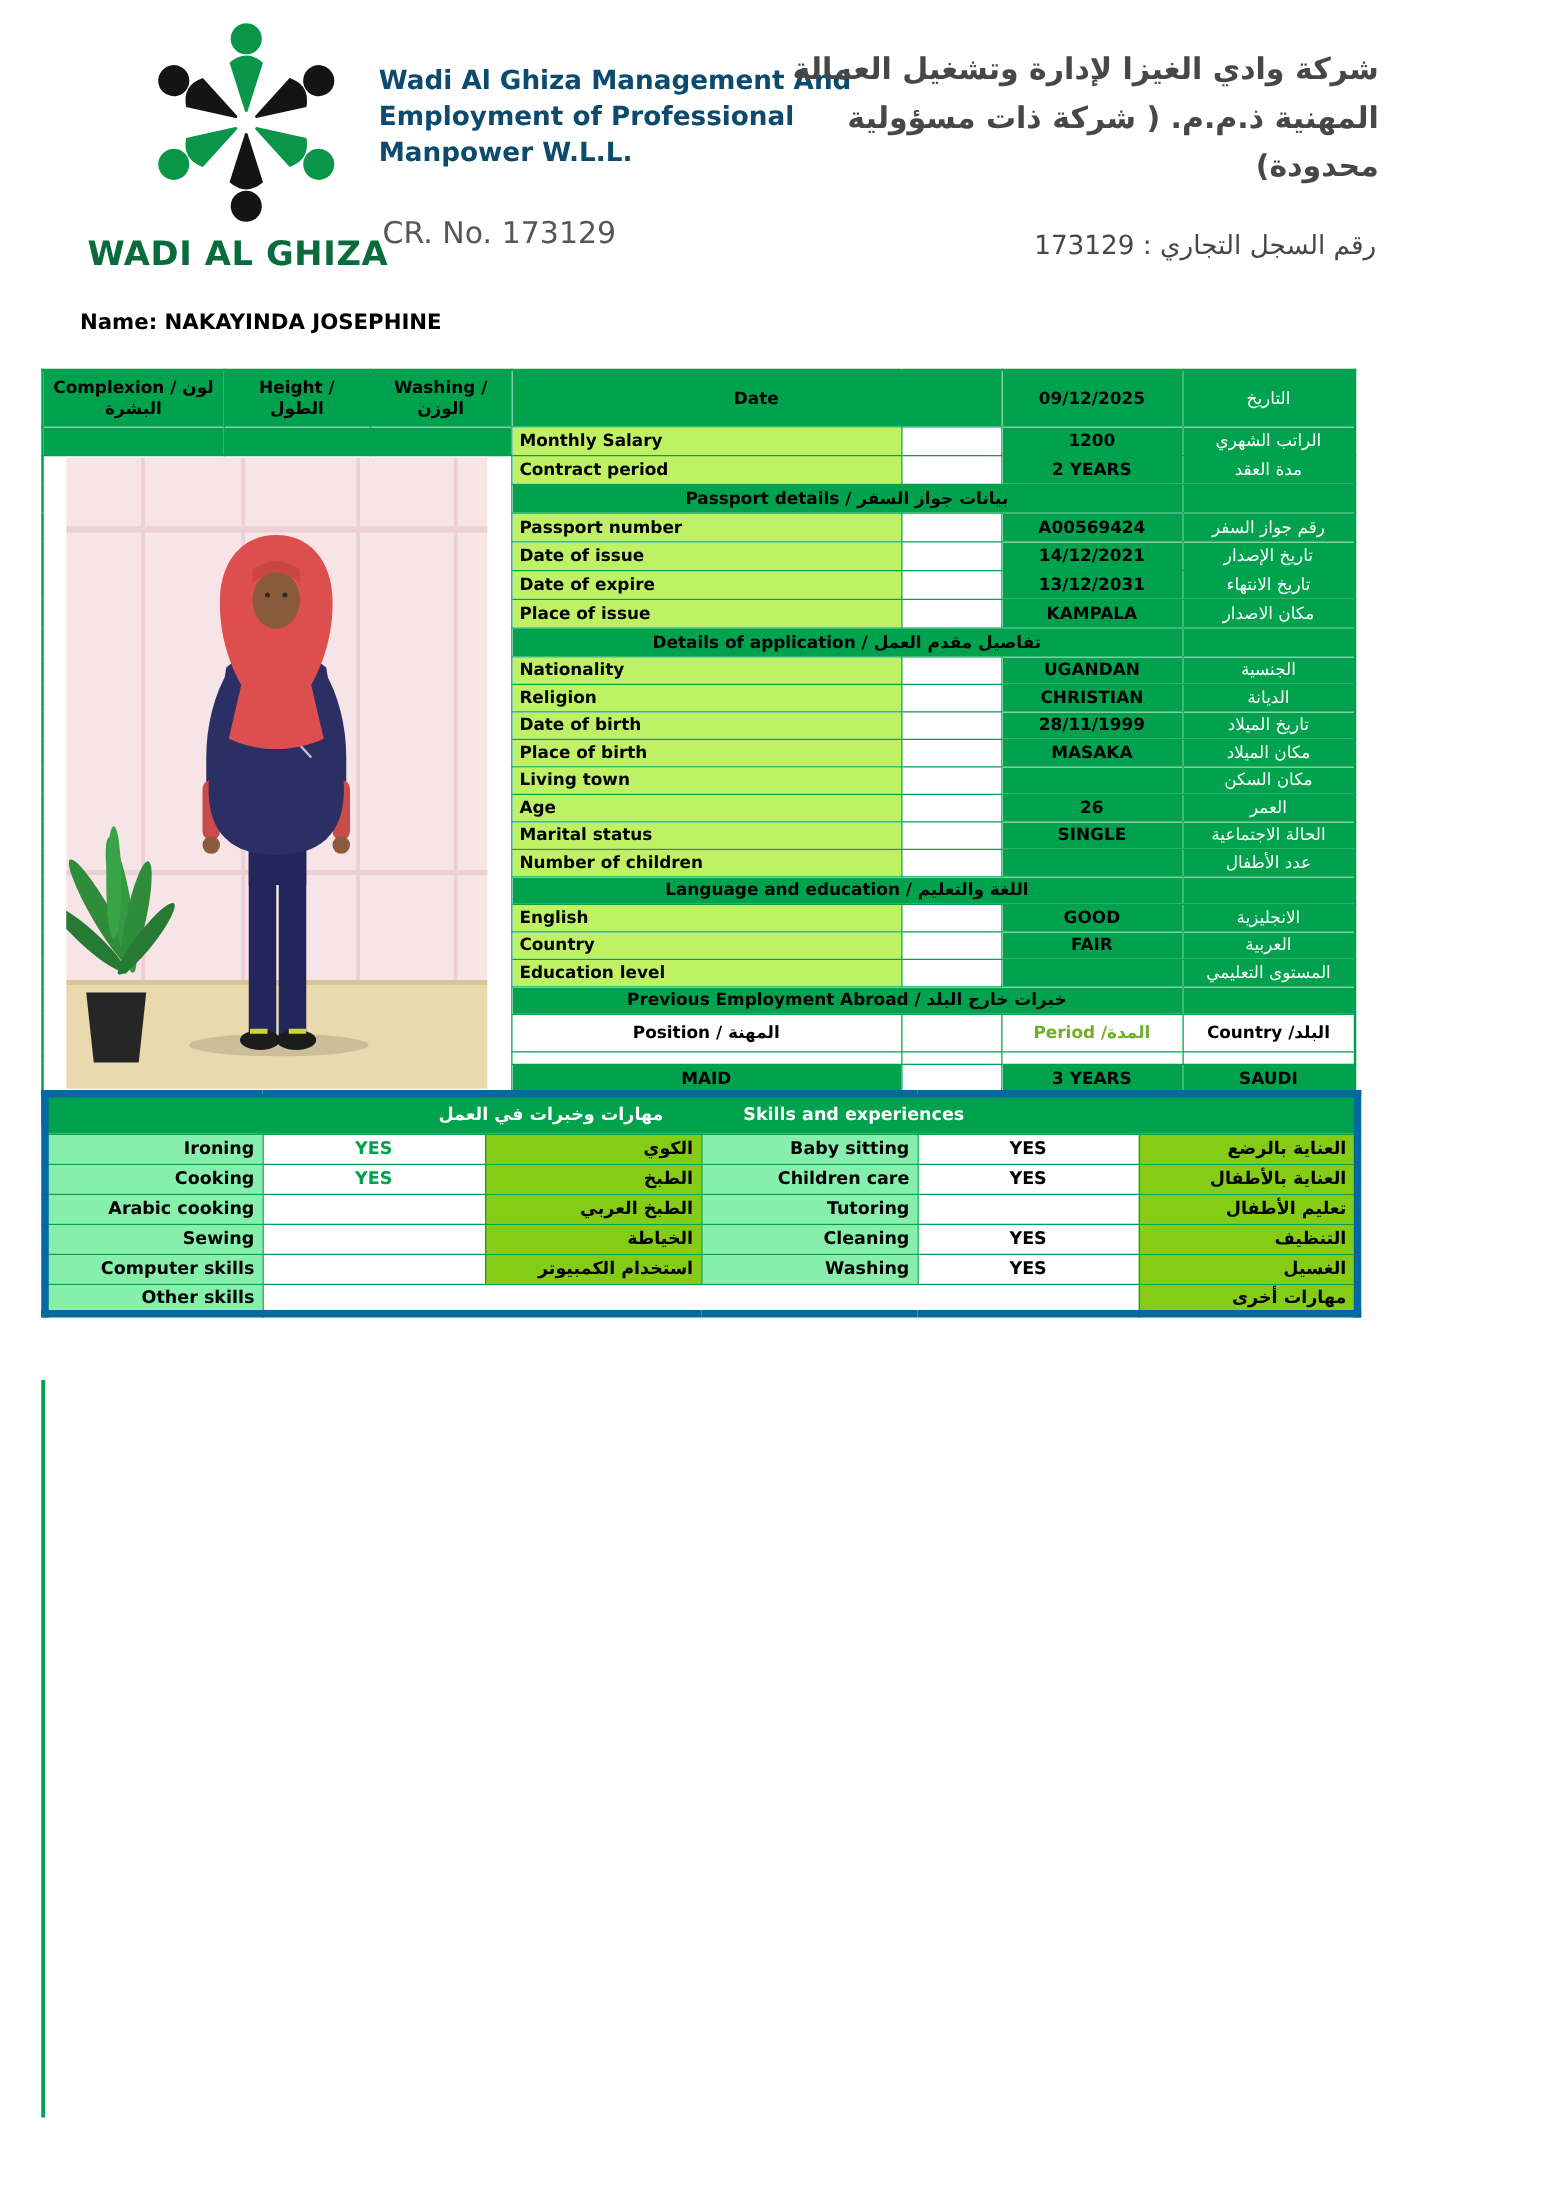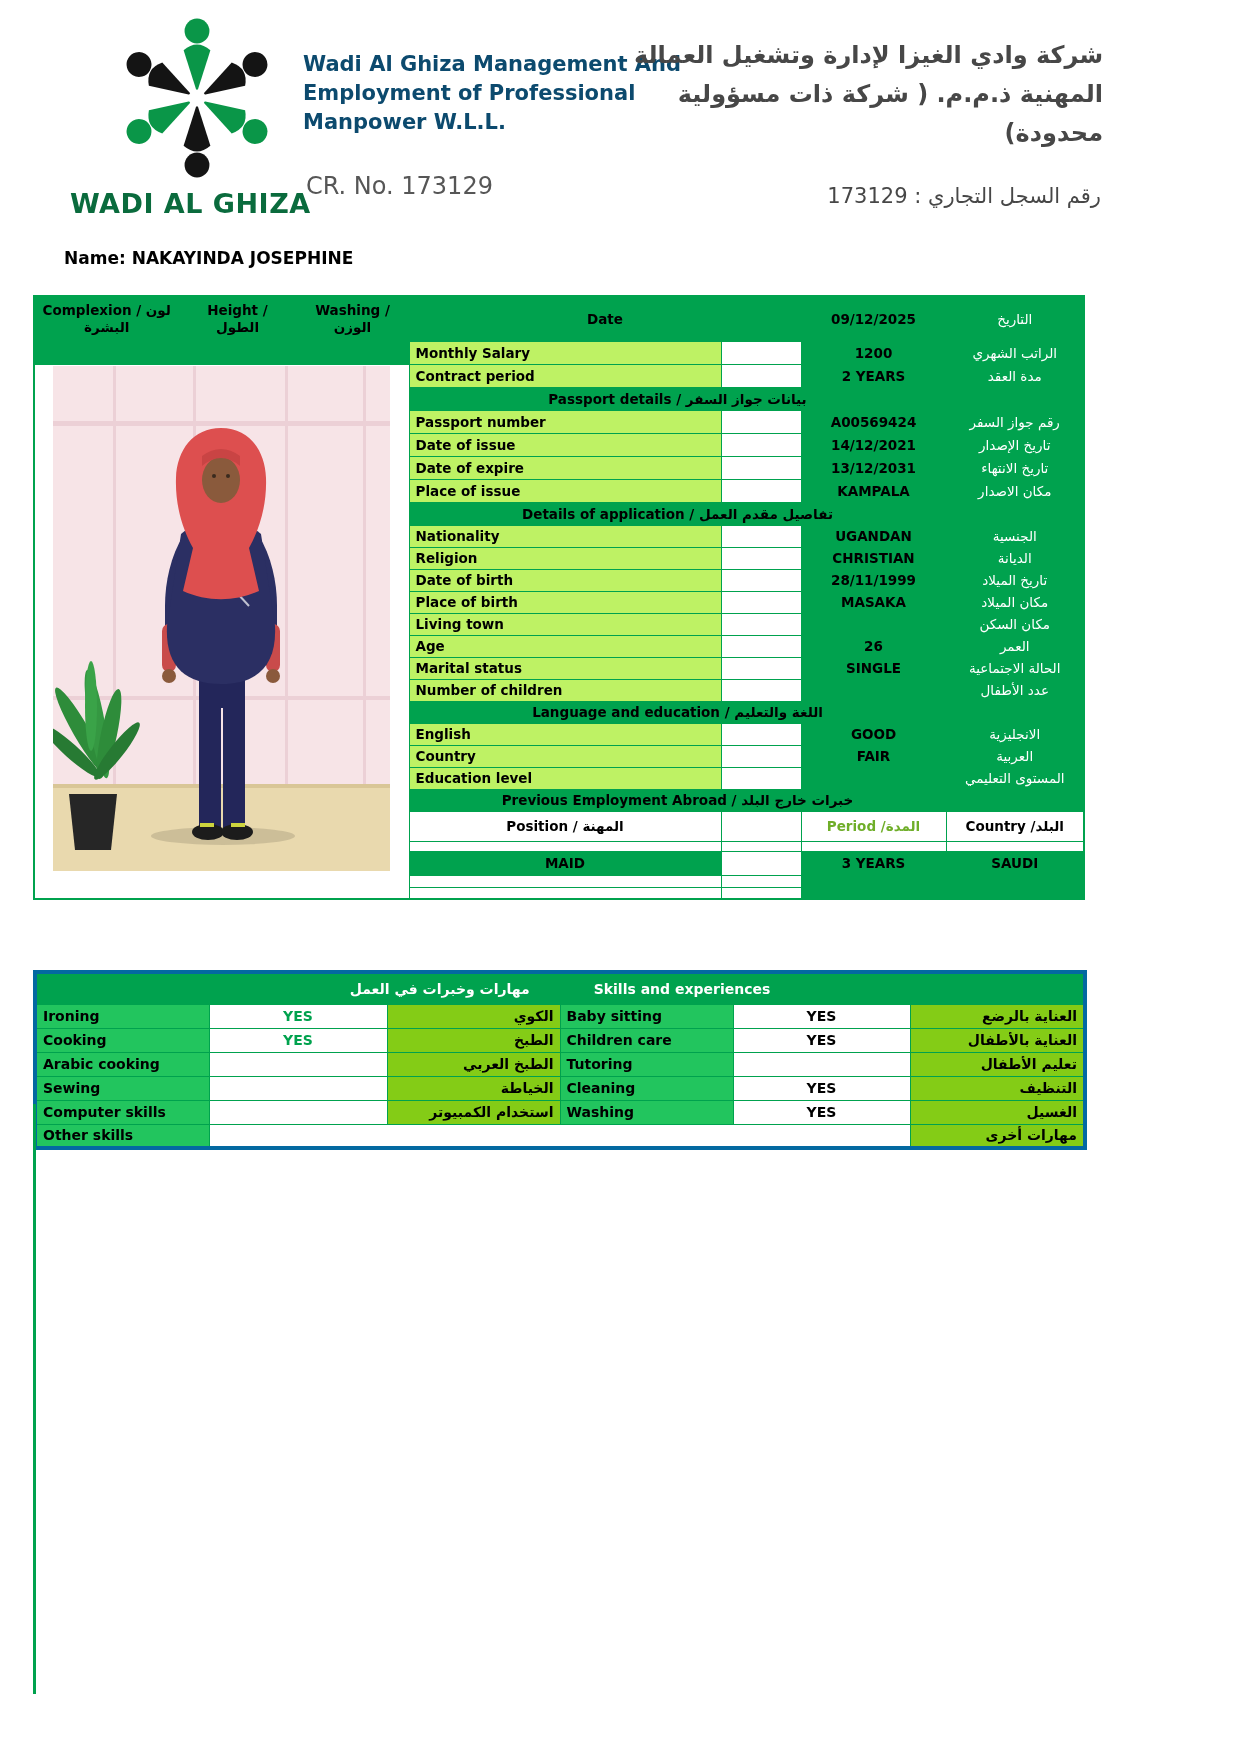--- a/index.html
+++ b/index.html
@@ -32,25 +32,25 @@
   .en{font-weight:700;text-align:left;font-size:14px;background:#bef264}
   .sec{font-weight:700;text-align:center;font-size:14.5px;color:#000}
   .gap{background:#fff}
   .emph{background:#fff;font-weight:700;text-align:center;font-size:14px}
   .period{color:#6fae29}
   .photo-cell{background:#fff;vertical-align:top;padding:9px 0 0 0;text-align:center}
   .photo{width:337px;height:505px;display:inline-block}
   .h45{height:45px}.h30{height:30px}.h24{height:24px}.h23{height:23px}
   .h22{height:22px}.h12{height:12px}.h10{height:10px}
 
-  .skills{position:absolute;left:33px;top:970px;width:1050px;border:4px solid #0369a1}
+  .skills{position:absolute;left:33px;top:872px;width:1050px;border:6px solid #0369a1}
   .skills td{border:1px solid #00a24e;padding:1px 6px;font-size:14px}
   .shc{color:#fff;font-weight:700;text-align:center;font-size:15.5px;height:32px}
   .shc span{display:inline-block;margin:0 32px}
-  .sl{font-weight:700;background:#22c55e;text-align:left}
+  .sl{font-weight:700;background:#86efac;text-align:right}
   .slv{font-weight:700;text-align:center;color:#00a24e}
   .srv{font-weight:700;text-align:center;color:#000}
   .sar{font-weight:700;background:#84cc16;text-align:right}
 
   .left-rule{position:absolute;left:33px;top:1104px;width:3px;height:590px;background:#00a24e}
 </style>
 </head>
 <body>
 
 <svg class="logo" viewBox="0 0 190 184" aria-hidden="true">

